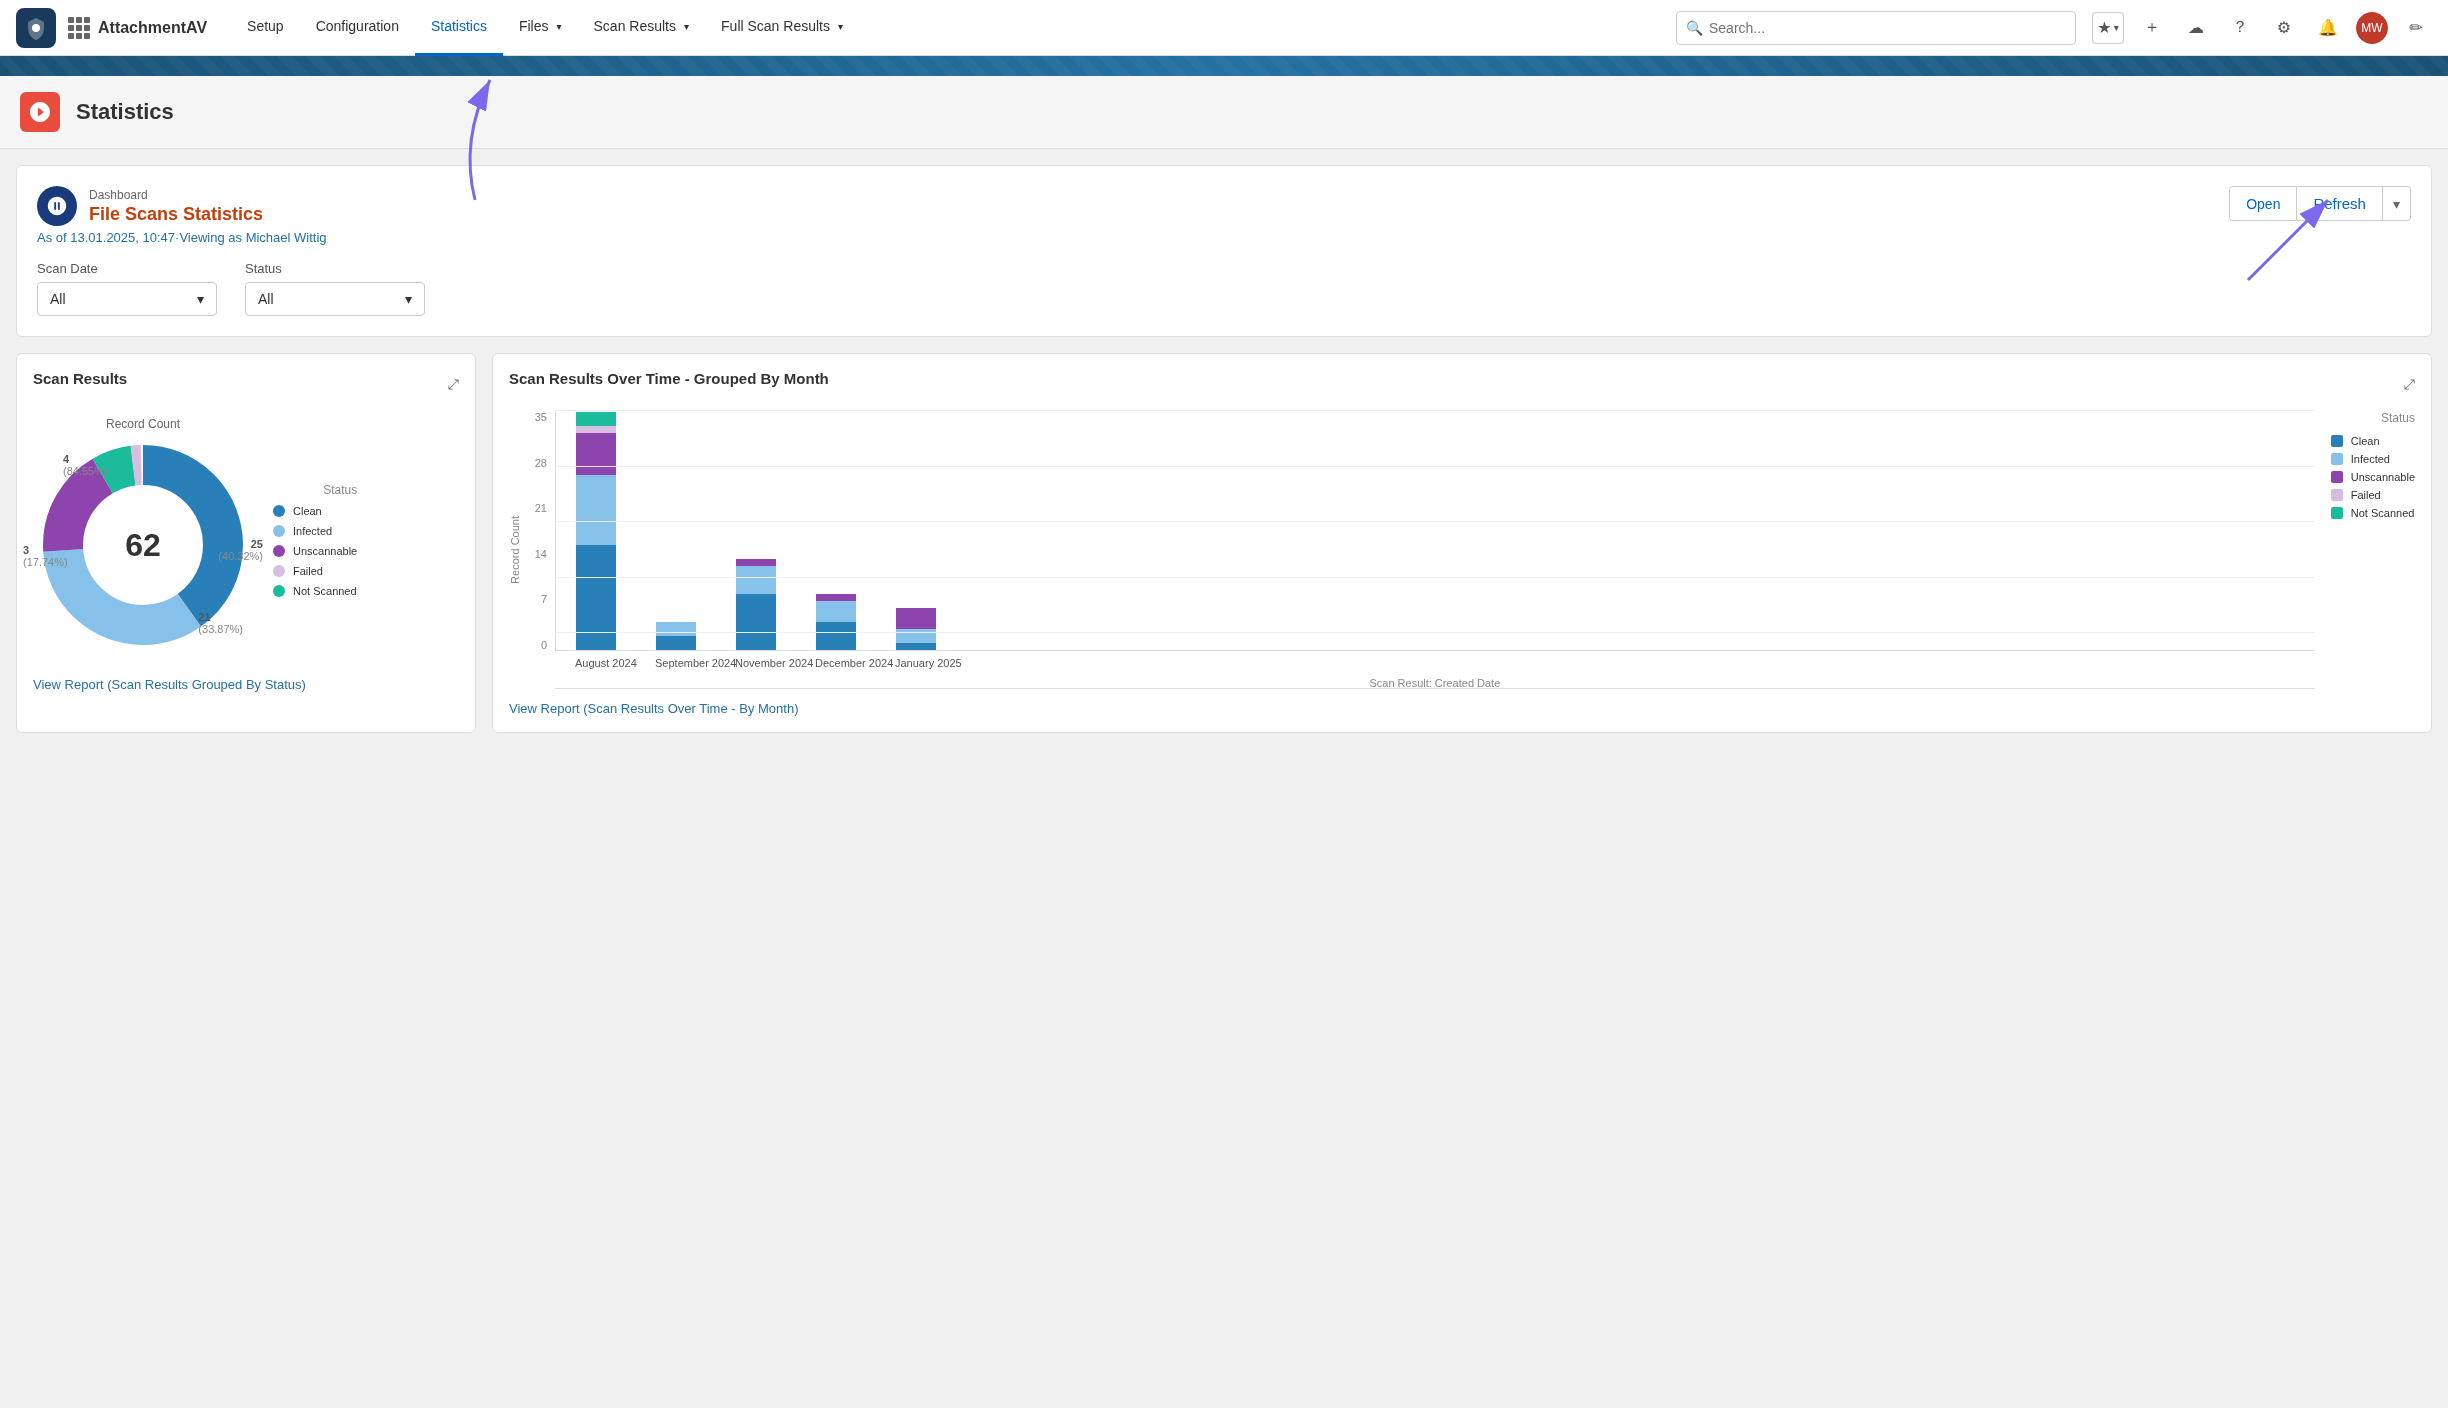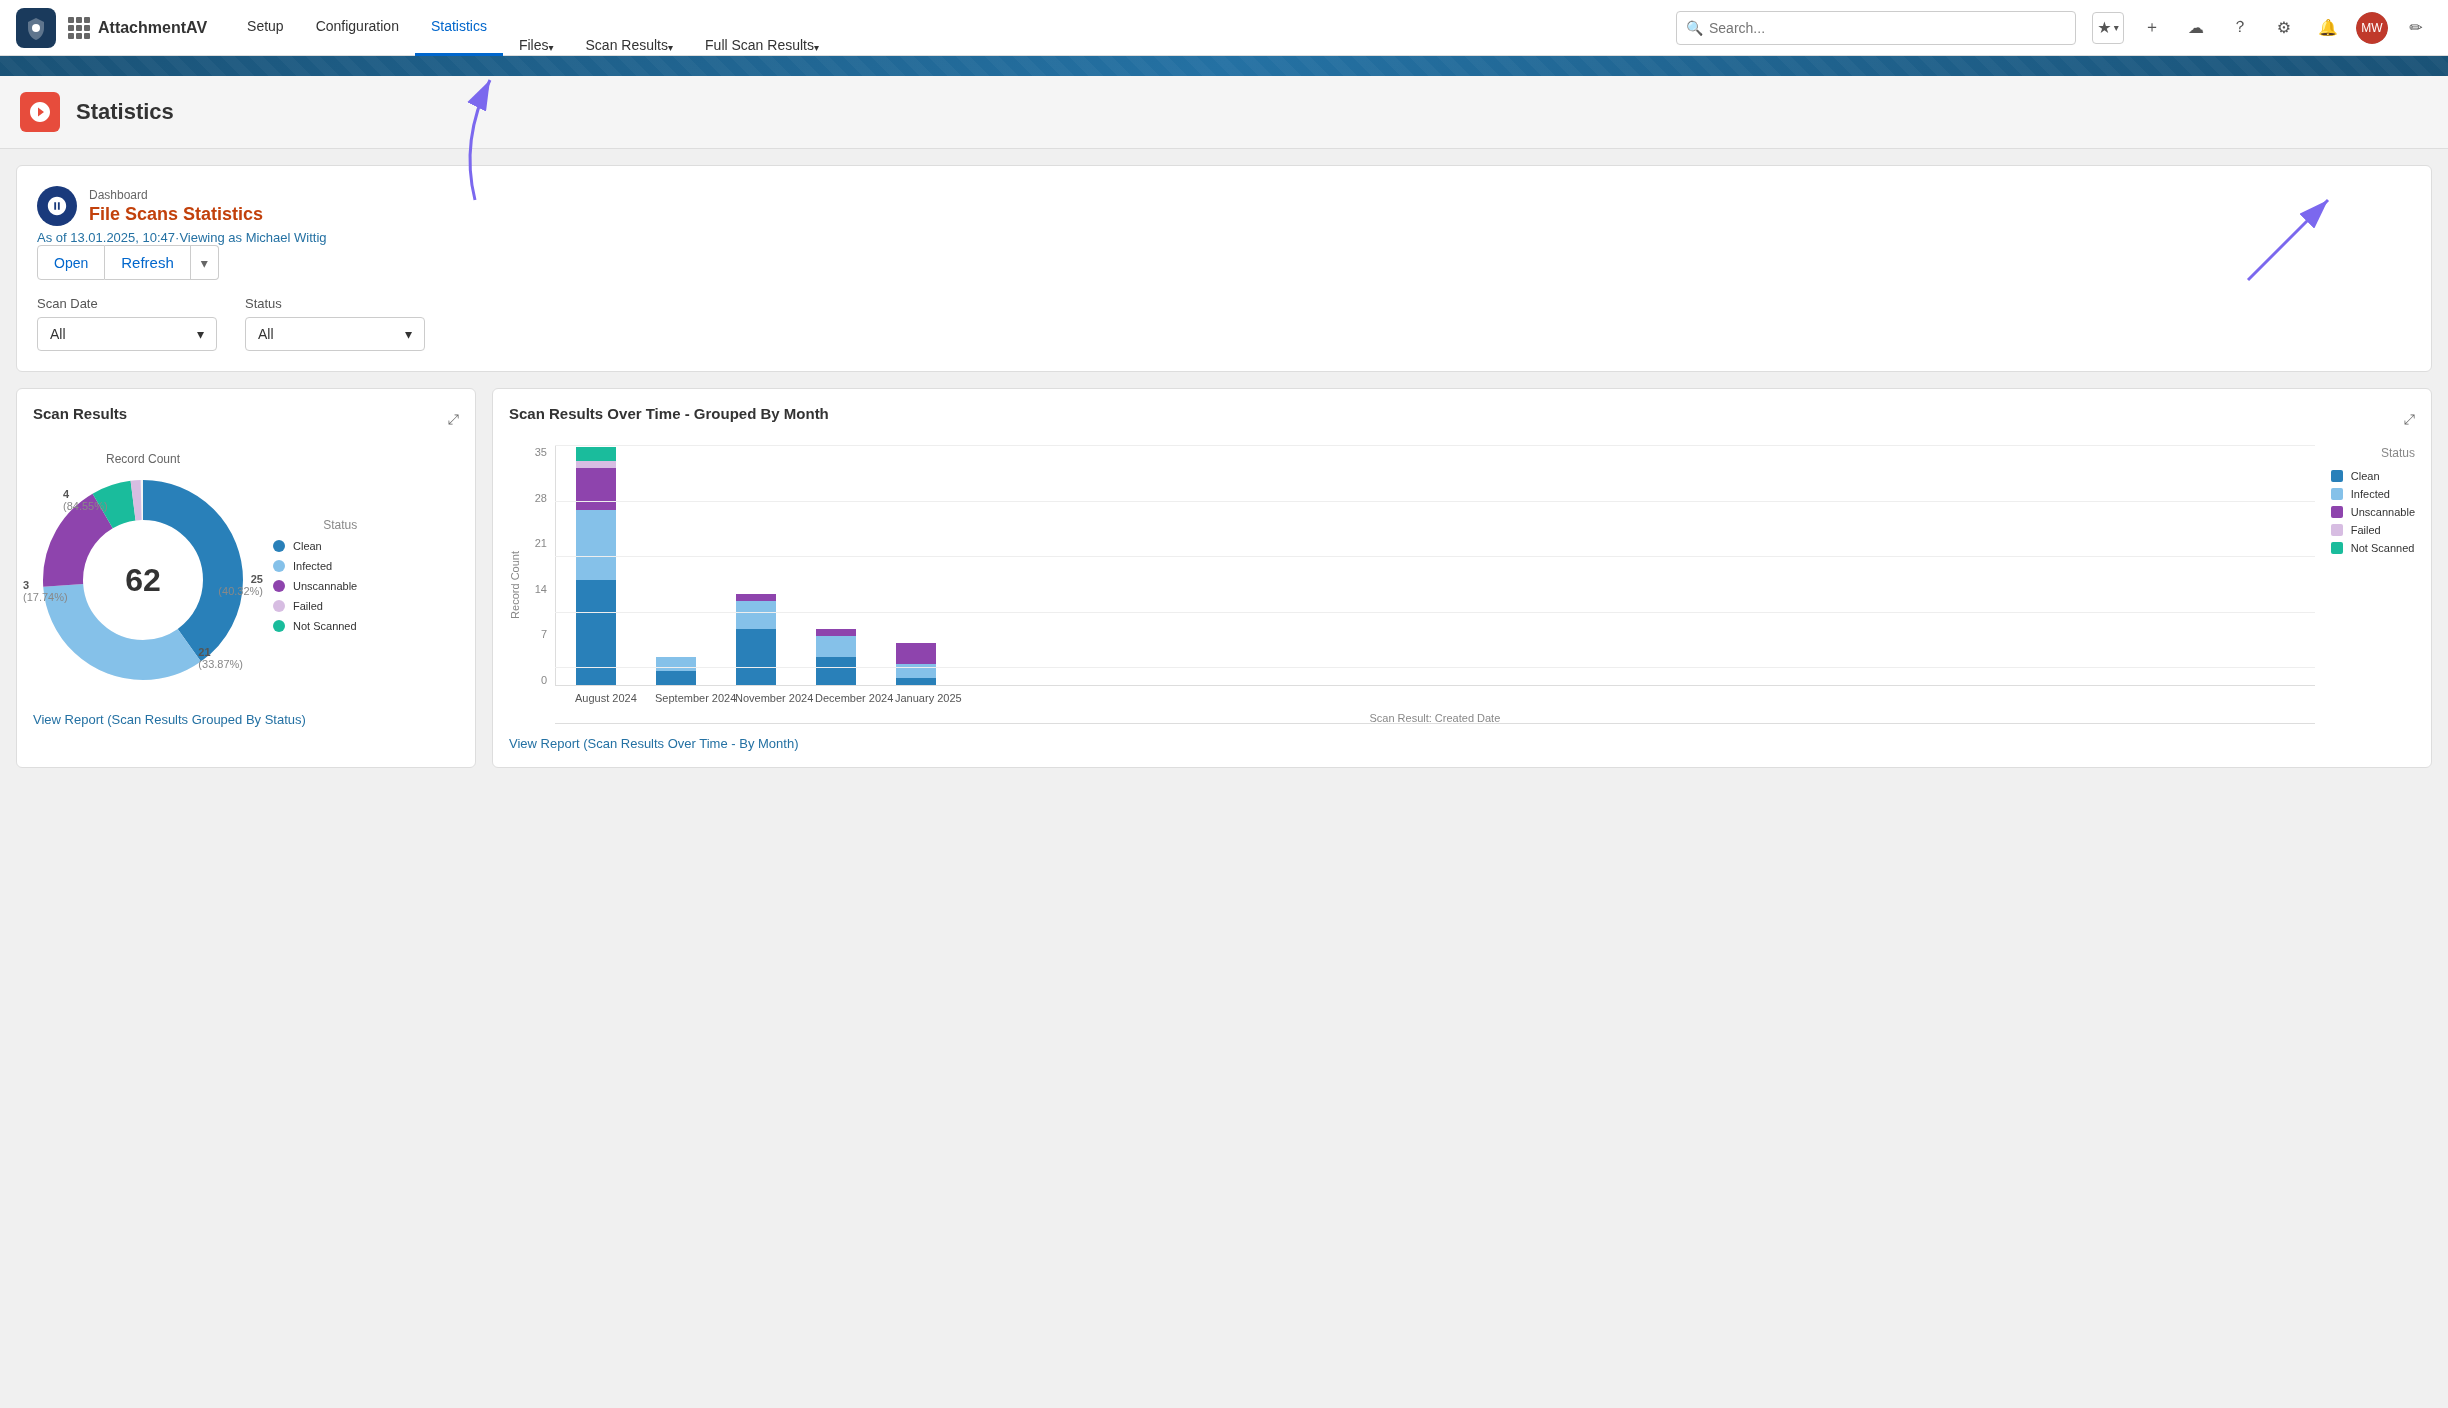--- a/index.html
+++ b/index.html
@@ -8,42 +8,42 @@
     
     .top-nav { background: #fff; border-bottom: 1px solid #ddd; display: flex; align-items: center; padding: 0 16px; height: 56px; gap: 0; }
     .logo { width: 40px; height: 40px; background: #1a3a5c; border-radius: 8px; display: flex; align-items: center; justify-content: center; margin-right: 12px; flex-shrink: 0; }
     .logo svg { width: 24px; height: 24px; fill: white; }
     .grid-icon { display: grid; grid-template-columns: repeat(3,6px); grid-template-rows: repeat(3,6px); gap: 2px; margin-right: 8px; flex-shrink: 0; }
     .grid-dot { width: 6px; height: 6px; background: #666; border-radius: 1px; }
     .app-name { font-size: 16px; font-weight: 600; color: #333; margin-right: 24px; white-space: nowrap; }
     .nav-items { display: flex; align-items: center; gap: 0; flex: 1; }
     .nav-item { padding: 0 16px; height: 56px; display: flex; align-items: center; cursor: pointer; font-size: 14px; color: #333; white-space: nowrap; border-bottom: 3px solid transparent; }
     .nav-item.active { color: #0066cc; border-bottom: 3px solid #0066cc; font-weight: 500; }
-    .nav-item-with-arrow { display: flex; align-items: flex-end; gap: 0; }
+    .nav-item-with-arrow { display: flex; align-items: center; gap: 8px; }
     .search-bar { flex: 1; max-width: 400px; margin: 0 16px; }
     .search-bar input { width: 100%; padding: 8px 12px 8px 32px; border: 1px solid #ccc; border-radius: 4px; font-size: 14px; background: #fff; }
     .search-wrap { position: relative; }
     .search-wrap .search-icon-inner { position: absolute; left: 10px; top: 50%; transform: translateY(-50%); color: #999; font-size: 14px; }
     .nav-right { display: flex; align-items: center; gap: 12px; margin-left: auto; }
     .nav-icon-btn { width: 32px; height: 32px; display: flex; align-items: center; justify-content: center; cursor: pointer; color: #555; font-size: 16px; border: 1px solid #ccc; border-radius: 4px; }
     .nav-icon-btn.no-border { border: none; }
     .avatar { width: 32px; height: 32px; border-radius: 50%; background: #ccc; overflow: hidden; display: flex; align-items: center; justify-content: flex-end; font-size: 12px; color: white; cursor: pointer; }
 
     
     .blue-banner { background: linear-gradient(135deg, #1a5276 0%, #2471a3 50%, #1a5276 100%); height: 20px; position: relative; overflow: hidden; }
     .blue-banner::before { content: ''; position: absolute; inset: 0; background: repeating-linear-gradient(45deg, transparent, transparent 10px, rgba(255,255,255,0.03) 10px, rgba(255,255,255,0.03) 20px); }
 
     
     .page-header { background: #f5f5f5; border-bottom: 1px solid #ddd; padding: 16px 20px; display: flex; align-items: center; gap: 16px; }
     .page-header-icon { width: 40px; height: 40px; background: #e74c3c; border-radius: 6px; display: flex; align-items: center; justify-content: center; color: white; font-size: 18px; }
     .page-title { font-size: 22px; font-weight: 600; color: #333; }
 
     
     .dashboard-card { background: #fff; margin: 16px; border-radius: 6px; border: 1px solid #ddd; padding: 20px; }
-    .dashboard-header { display: flex; align-items: flex-start; justify-content: space-between; flex-direction: column; }
+    .dashboard-header { display: flex; align-items: flex-start; justify-content: space-between; }
     .dashboard-title-section { }
     .dashboard-label { font-size: 12px; color: #666; margin-bottom: 2px; }
     .dashboard-title { font-size: 18px; font-weight: 700; color: #c2410c; }
     .dashboard-subtitle { font-size: 13px; color: #2471a3; margin-top: 4px; }
     .dashboard-actions { display: flex; gap: 0; }
     .btn-open { padding: 8px 16px; border: 1px solid #ccc; background: #fff; cursor: pointer; font-size: 14px; color: #0066cc; border-radius: 4px 0 0 4px; }
     .btn-refresh { padding: 8px 16px; border: 1px solid #ccc; border-left: none; background: #fff; cursor: pointer; font-size: 15px; color: #0066cc; }
     .btn-dropdown { padding: 8px 10px; border: 1px solid #ccc; border-left: none; background: #fff; cursor: pointer; font-size: 14px; color: #666; border-radius: 0 4px 4px 0; }
 
     

